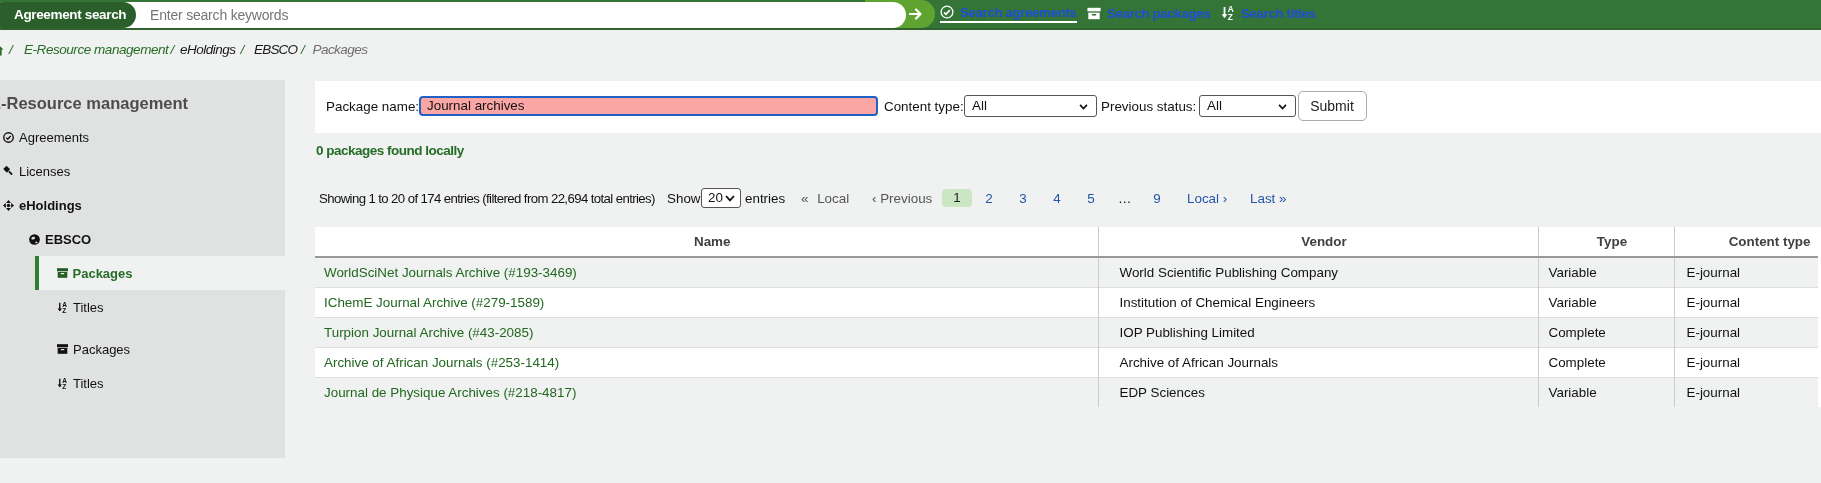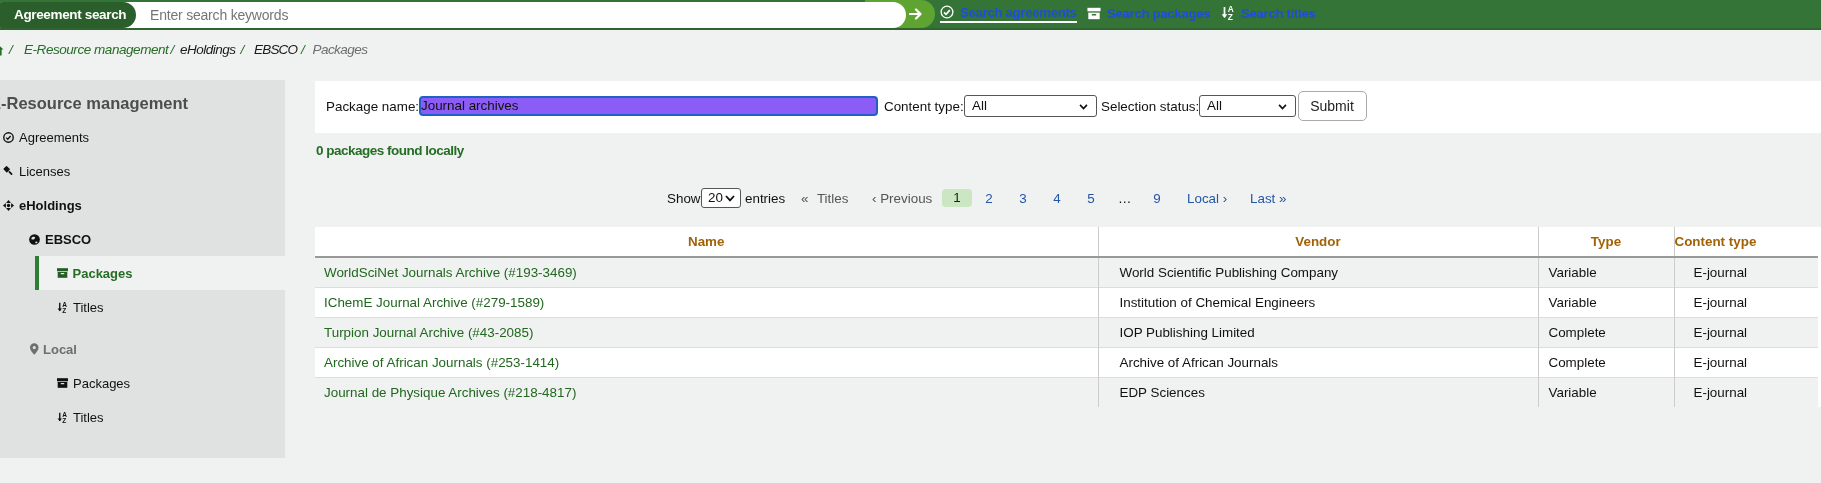--- a/index.html
+++ b/index.html
@@ -38,49 +38,49 @@
 .ind0 { padding-left:3px; }
 .bold { font-weight:bold; }
 #sbactive { background:#f0f1f1; border-left:4.5px solid #2e7d32; margin-left:35px; padding-left:17.5px; color:#256d25; font-weight:bold; }
 .sbgap { height:8px; }
 .gray { color:#6e6e6e; }
 
 
 #filterbox { left:315px; top:81px; width:1506px; height:52px; background:#fff; }
 #filterrow { left:0px; top:80px; width:1821px; height:52px; font-size:13.4px; color:#111; }
 #filterrow > span { position:absolute; top:50%; transform:translateY(-50%); white-space:nowrap; }
-#pkginput { left:419px; width:459px; height:20px; border:2px solid #2160c4; border-radius:4px; background:#8b5cf6; line-height:16px; }
+#pkginput { left:419px; width:459px; height:20px; border:2px solid #2160c4; border-radius:4px; background:#fca5a5; padding-left:6px; line-height:16px; }
 .sel { height:22px; border:1.5px solid #555; border-radius:3px; background:#fff; padding:2px 0 0 7px; }
 .sel svg { position:absolute; right:8px; top:8px; }
 #submitbtn { left:1297.5px; width:69px; height:30px; border:1px solid #aaa; border-radius:5px; background:#fff; font-size:14px; color:#222; text-align:center; line-height:28px; }
 
 
 #zerofound { left:316px; top:143px; font-size:13.5px; font-weight:bold; color:#256d25; }
 #showrow { left:0px; top:186px; width:1821px; height:24px; font-size:13.4px; color:#111; }
 #showrow > span { position:absolute; top:50%; transform:translateY(-50%); white-space:nowrap; }
 #showsel { left:701px; width:40px; height:20px; border:1.5px solid #555; border-radius:3px; background:#fff; padding:1px 0 0 6px; }
 #showsel svg { position:absolute; right:5px; top:6px; }
 .pg { color:#2456a6; }
 .dis { color:#555; }
 #pgactive { left:942px; background:#cbe6c3; color:#1a1a1a; border-radius:4px; width:30px; height:18px; text-align:center; line-height:18px; }
 
 
 #tablewrap { left:315px; top:227px; width:1506px; background:#fff; }
 table { border-collapse:collapse; table-layout:fixed; width:1502.5px; }
-th { height:30px; font-size:13.4px; font-weight:bold; color:#a16207; text-align:center; border-bottom:2px solid #999; }
+th { height:30px; font-size:13.4px; font-weight:bold; color:#404040; text-align:center; border-bottom:2px solid #999;padding-left:12px; }
 td { height:30px; font-size:13.4px; color:#111; padding:0; }
 th + th, td + td { border-left:1px solid #ccc; }
 tbody tr + tr td { border-top:1px solid #ddd; }
 tbody tr:nth-child(odd) { background:#f0f2f1; }
 tbody tr:nth-child(even) { background:#fff; }
 td.name { padding-left:9px; position:relative; }
 td.name a { color:#21671f; text-decoration:none; }
 td.vend { padding-left:21px; }
 td.type { padding-left:10px; }
-td.ctype { padding-left:19px;margin-left:29px; }
+td.ctype { padding-left:12px;margin-left:29px; }
 .chk { position:absolute; right:7px; top:7px; }
 </style>
 </head>
 <body>
 <div id="topbar" class="abs"></div>
 <div id="searchpill" class="abs"></div>
 <div id="searchlabel" class="abs">Agreement search</div>
 <div id="placeholder" class="abs">Enter search keywords</div>
 <div id="gobtn" class="abs">
     <svg width="14" height="14" viewBox="0 0 14 14">
@@ -159,26 +159,20 @@
       </span>Packages</div>
   <div class="sbitem ind2"><span class="ic">
         <svg width="13" height="13" viewBox="0 0 16 16">
           <path d="M4 1.2v11.6" stroke="#111" stroke-width="2" fill="none"></path>
           <path d="M0.8 9.5L4 13.6l3.2-4.1z" fill="#111"></path>
           <text x="7.6" y="7.4" font-size="9.5" font-weight="bold" fill="#111" font-family="Liberation Sans">A</text>
           <text x="7.6" y="16" font-size="9.5" font-weight="bold" fill="#111" font-family="Liberation Sans">Z</text>
         </svg>
       </span>Titles</div>
   <div class="sbgap"></div>
-  <div class="sbitem ind1 bold gray" style="gap:3px;"><span class="ic">
-        <svg width="8.5" height="12" viewBox="0 0 12 16">
-          <path d="M6 0C2.7 0 0 2.7 0 6c0 4.5 6 10 6 10s6-5.5 6-10C12 2.7 9.3 0 6 0z" fill="#6e6e6e"></path>
-          <circle cx="6" cy="6" r="2.2" fill="#e0e1e1"></circle>
-        </svg>
-      </span>Local</div>
   <div class="sbitem ind2"><span class="ic">
         <svg width="13" height="12" viewBox="0 0 16 14">
           <rect x="0" y="0" width="16" height="4.5" fill="#111"></rect>
           <path d="M1 5.5v8.5h14V5.5z" fill="#111"></path>
           <rect x="5.5" y="7" width="5" height="1.8" fill="#e0e1e1"></rect>
         </svg>
       </span>Packages</div>
   <div class="sbitem ind2"><span class="ic">
         <svg width="13" height="13" viewBox="0 0 16 16">
           <path d="M4 1.2v11.6" stroke="#111" stroke-width="2" fill="none"></path>
@@ -190,35 +184,36 @@
 </div>
 
 <div id="filterbox" class="abs"></div>
 <div id="filterrow" class="abs">
   <span style="left:326px;">Package name:</span>
     <span id="pkginput">Journal archives</span>
   <span style="left:884px;">Content type:</span>
     <span class="sel" style="left:964px;width:133px;">All<svg width="9" height="6" viewBox="0 0 10 7">
         <path d="M1 1l4 4.4L9 1" stroke="#111" stroke-width="1.9" fill="none"></path>
       </svg></span>
-  <span style="left:1101px;">Selection status:</span>
+  <span style="left:1101px;">Previous status:</span>
     <span class="sel" style="left:1199px;width:97px;">All<svg width="9" height="6" viewBox="0 0 10 7">
         <path d="M1 1l4 4.4L9 1" stroke="#111" stroke-width="1.9" fill="none"></path>
       </svg></span>
   <span id="submitbtn">Submit</span>
 </div>
 
 <div id="zerofound" class="abs" style="letter-spacing:-0.5px;">0 packages found locally</div>
 <div id="showrow" class="abs">
+  <span style="left:319px;font-size:13.2px;letter-spacing:-0.6px;">Showing 1 to 20 of 174 entries (filtered from 22,694 total entries)</span>
   <span style="left:667px;">Show</span>
   <span id="showsel">20<svg width="10" height="7" viewBox="0 0 10 7">
         <path d="M1 1l4 4.4L9 1" stroke="#111" stroke-width="1.8" fill="none"></path>
       </svg></span>
   <span style="left:745px;">entries</span>
-  <span class="dis" style="left:801px;word-spacing:5px;">« Titles</span>
+  <span class="dis" style="left:801px;word-spacing:5px;">« Local</span>
   <span class="dis" style="left:872px;">‹ Previous</span>
   <span id="pgactive">1</span>
   <span class="pg" style="left:984px;width:10px;text-align:center;">2</span>
   <span class="pg" style="left:1018px;width:10px;text-align:center;">3</span>
   <span class="pg" style="left:1052px;width:10px;text-align:center;">4</span>
   <span class="pg" style="left:1086px;width:10px;text-align:center;">5</span>
   <span style="left:1118px;width:10px;text-align:center;">…</span>
   <span class="pg" style="left:1152px;width:10px;text-align:center;">9</span>
   <span class="pg" style="left:1187px;">Local ›</span>
   <span class="pg" style="left:1250px;">Last »</span>
@@ -230,21 +225,21 @@
         <col style="width:783px">
         <col style="width:440px">
         <col style="width:136px">
         <col style="width:143.5px">
       </colgroup>
 <thead>
         <tr>
           <th>Name</th>
           <th>Vendor</th>
           <th>Type</th>
-          <th style="text-align:left;padding-right:7px;">Content type</th>
+          <th style="text-align:right;padding-right:7px;">Content type</th>
         </tr>
       </thead>
 <tbody>
 <tr>
           <td class="name"><a>WorldSciNet Journals Archive (#193-3469)</a></td>
           <td class="vend">World Scientific Publishing Company</td>
           <td class="type">Variable</td>
           <td class="ctype">E-journal</td>
         </tr>
 <tr>

